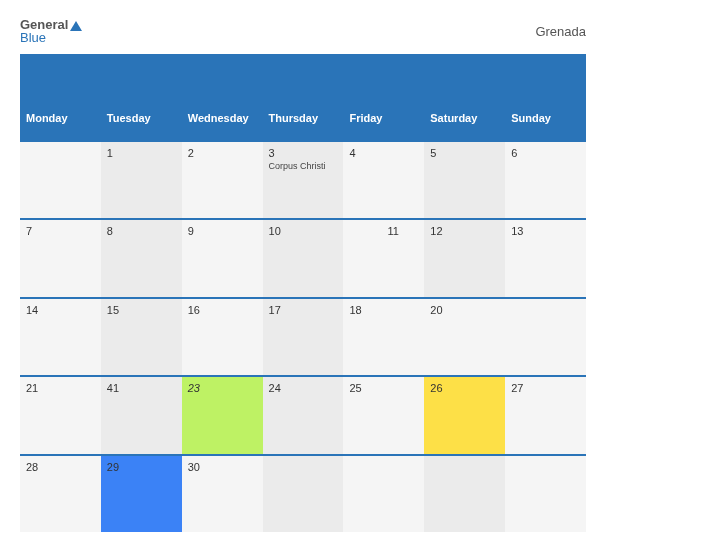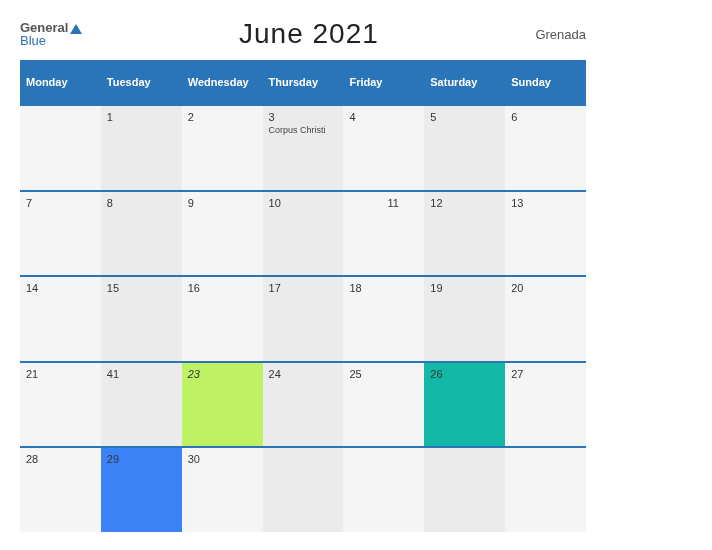--- a/index.html
+++ b/index.html
@@ -69,20 +69,21 @@
     .cal-header {
       display: grid;
       grid-template-columns: repeat(7, 1fr);
       background: #2a74b8;
     }
     .cal-header-cell {
       color: #fff;
       font-size: 11px;
       padding: 16px 6px;
       font-weight: bold;
+      margin-top: 42px;
     }
     .cal-body {
       flex: 1;
       display: flex;
       flex-direction: column;
     }
     .cal-week {
       display: grid;
       grid-template-columns: repeat(7, 1fr);
       flex: 1;
@@ -119,21 +120,20 @@
 
 <div class="page">
 
   <div class="header">
     <div class="logo">
       <span class="logo-general">
         General<span class="logo-triangle"></span>
       </span>
       <span class="logo-blue">Blue</span>
     </div>
-    <div class="title">June 2021</div>
     <div class="country">Grenada</div>
   </div>
 
   <div class="calendar">
     <div class="cal-header">
     <div class="cal-header-cell">Monday</div>
         <div class="cal-header-cell">Tuesday</div>
         <div class="cal-header-cell">Wednesday</div>
         <div class="cal-header-cell">Thursday</div>
         <div class="cal-header-cell">Friday</div>
@@ -195,44 +195,41 @@
           </div>
           <div class="cal-cell" style="background: rgb(245, 245, 245);">
             <span class="day-num">16</span>
           </div>
           <div class="cal-cell" style="background: rgb(235, 235, 235);">
             <span class="day-num">17</span>
           </div>
           <div class="cal-cell" style="background: rgb(245, 245, 245);">
             <span class="day-num">18</span>
           </div>
-          <div class="cal-cell" style="background: rgb(235, 235, 235);">
-            <span class="day-num">19</span>
-          </div>
           <div class="cal-cell" style="background: rgb(245, 245, 245);">
             <span class="day-num">20</span>
           </div>
         </div>
         <div class="cal-week">
           <div class="cal-cell" style="background: rgb(245, 245, 245);">
             <span class="day-num">21</span>
           </div>
           <div class="cal-cell" style="background: rgb(235, 235, 235);">
             <span class="day-num">41</span>
           </div>
           <div class="cal-cell" style="background: #bef264; font-style: italic;">
             <span class="day-num">23</span>
           </div>
           <div class="cal-cell" style="background: rgb(235, 235, 235);">
             <span class="day-num">24</span>
           </div>
           <div class="cal-cell" style="background: rgb(245, 245, 245);">
             <span class="day-num">25</span>
           </div>
-          <div class="cal-cell" style="background: #14b8a6;">
+          <div class="cal-cell" style="background: #fde047;">
             <span class="day-num">26</span>
           </div>
           <div class="cal-cell" style="background: rgb(245, 245, 245);">
             <span class="day-num">27</span>
           </div>
         </div>
         <div class="cal-week">
           <div class="cal-cell" style="background: rgb(245, 245, 245);">
             <span class="day-num">28</span>
           </div>

